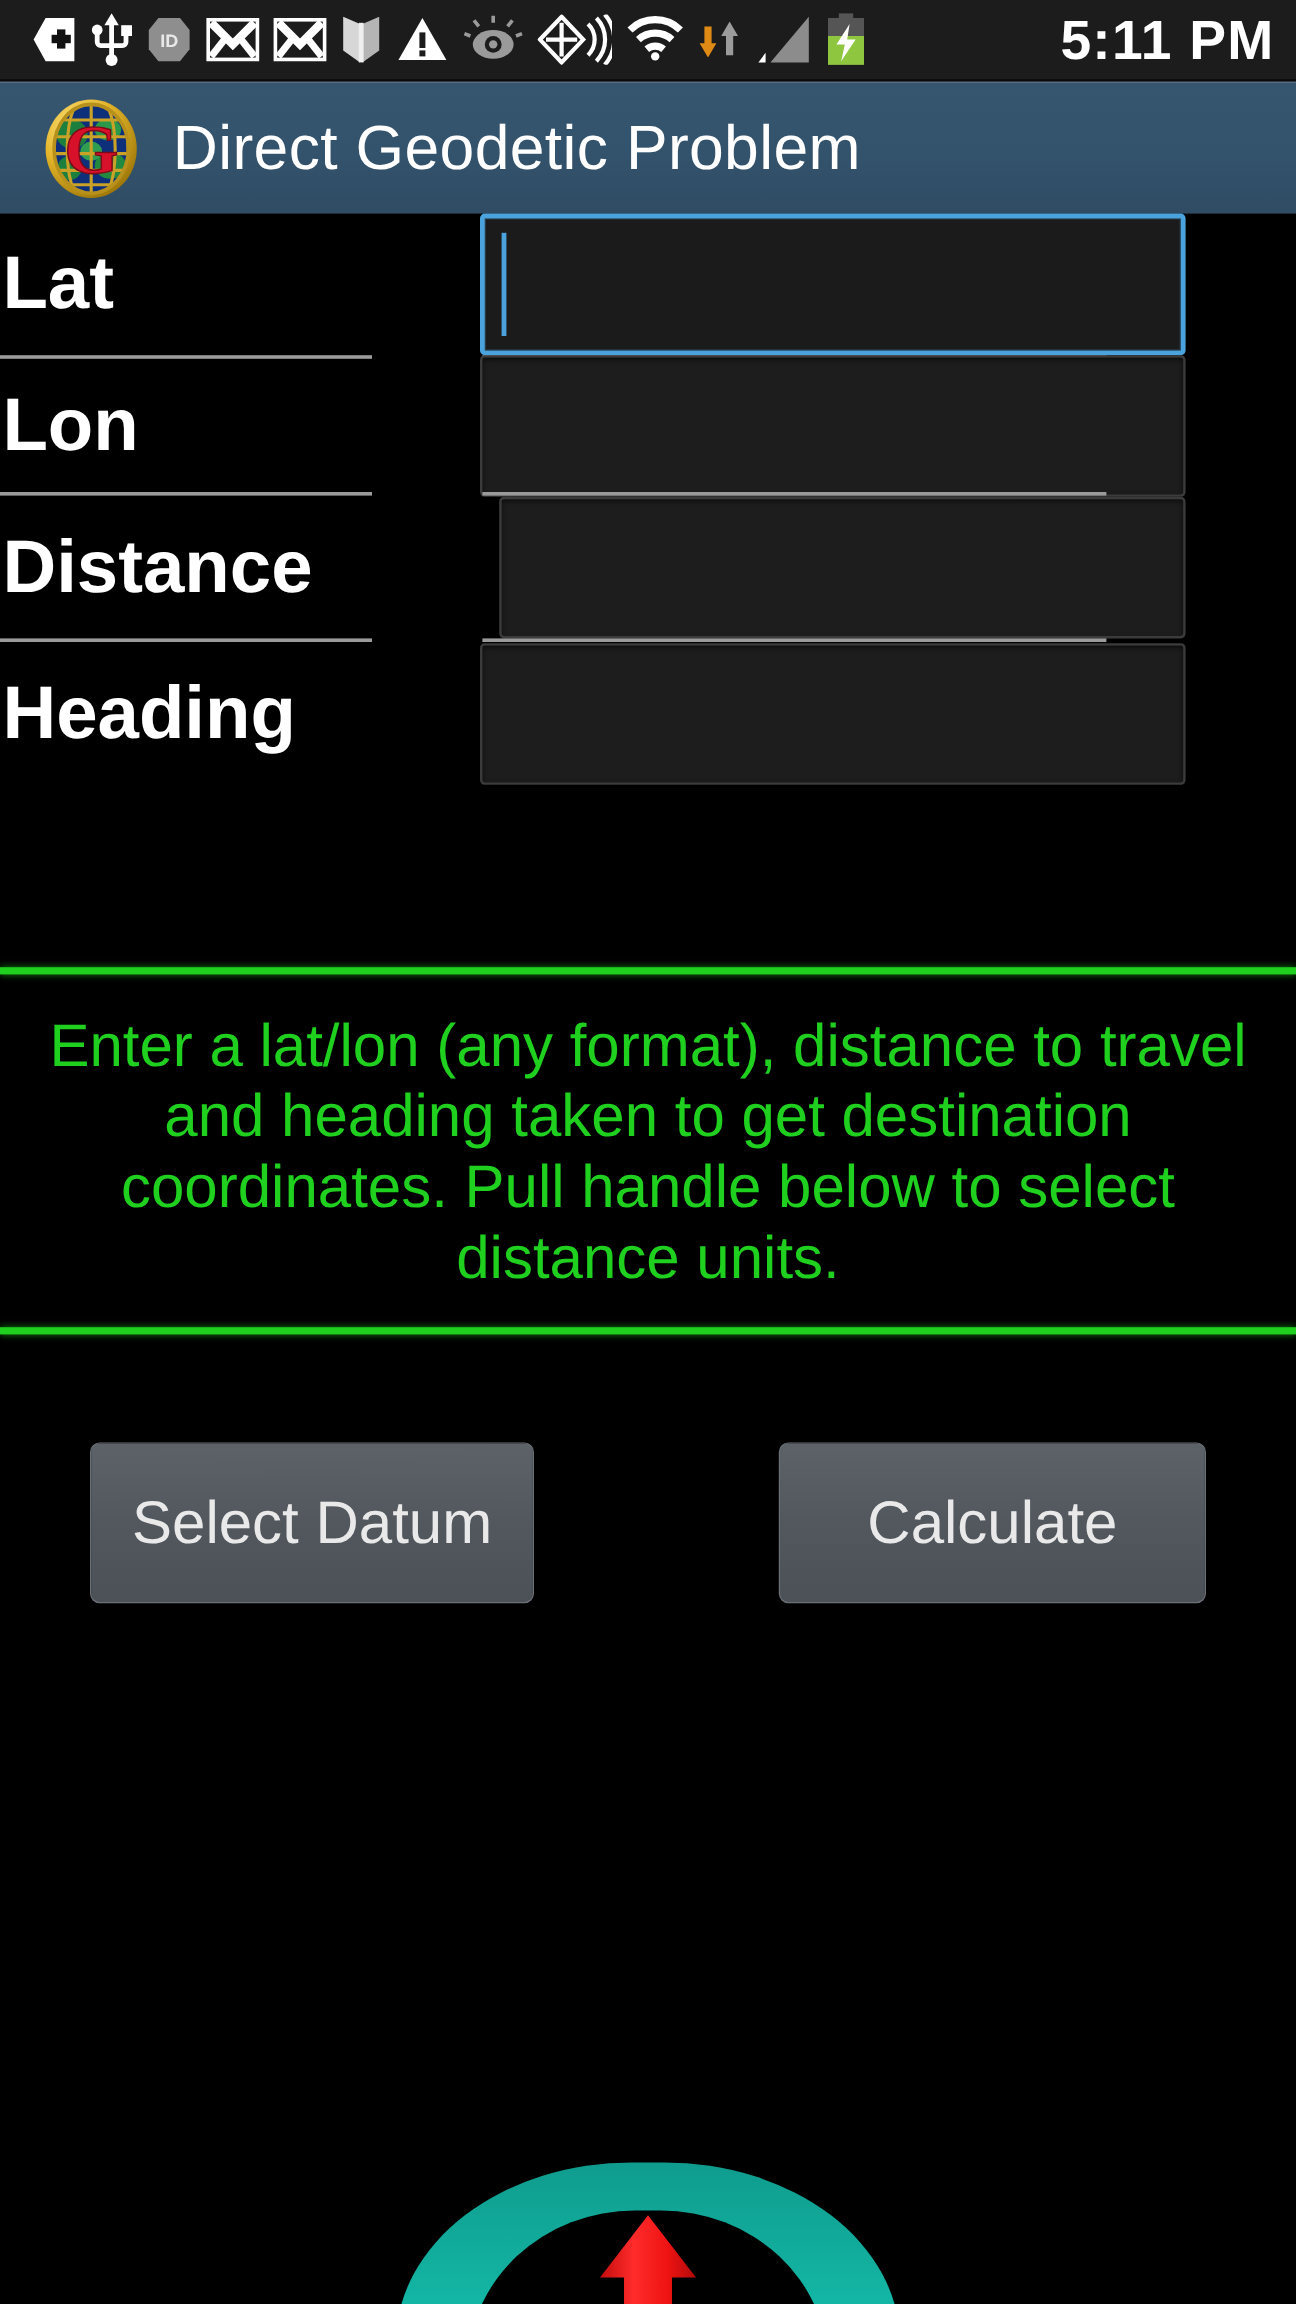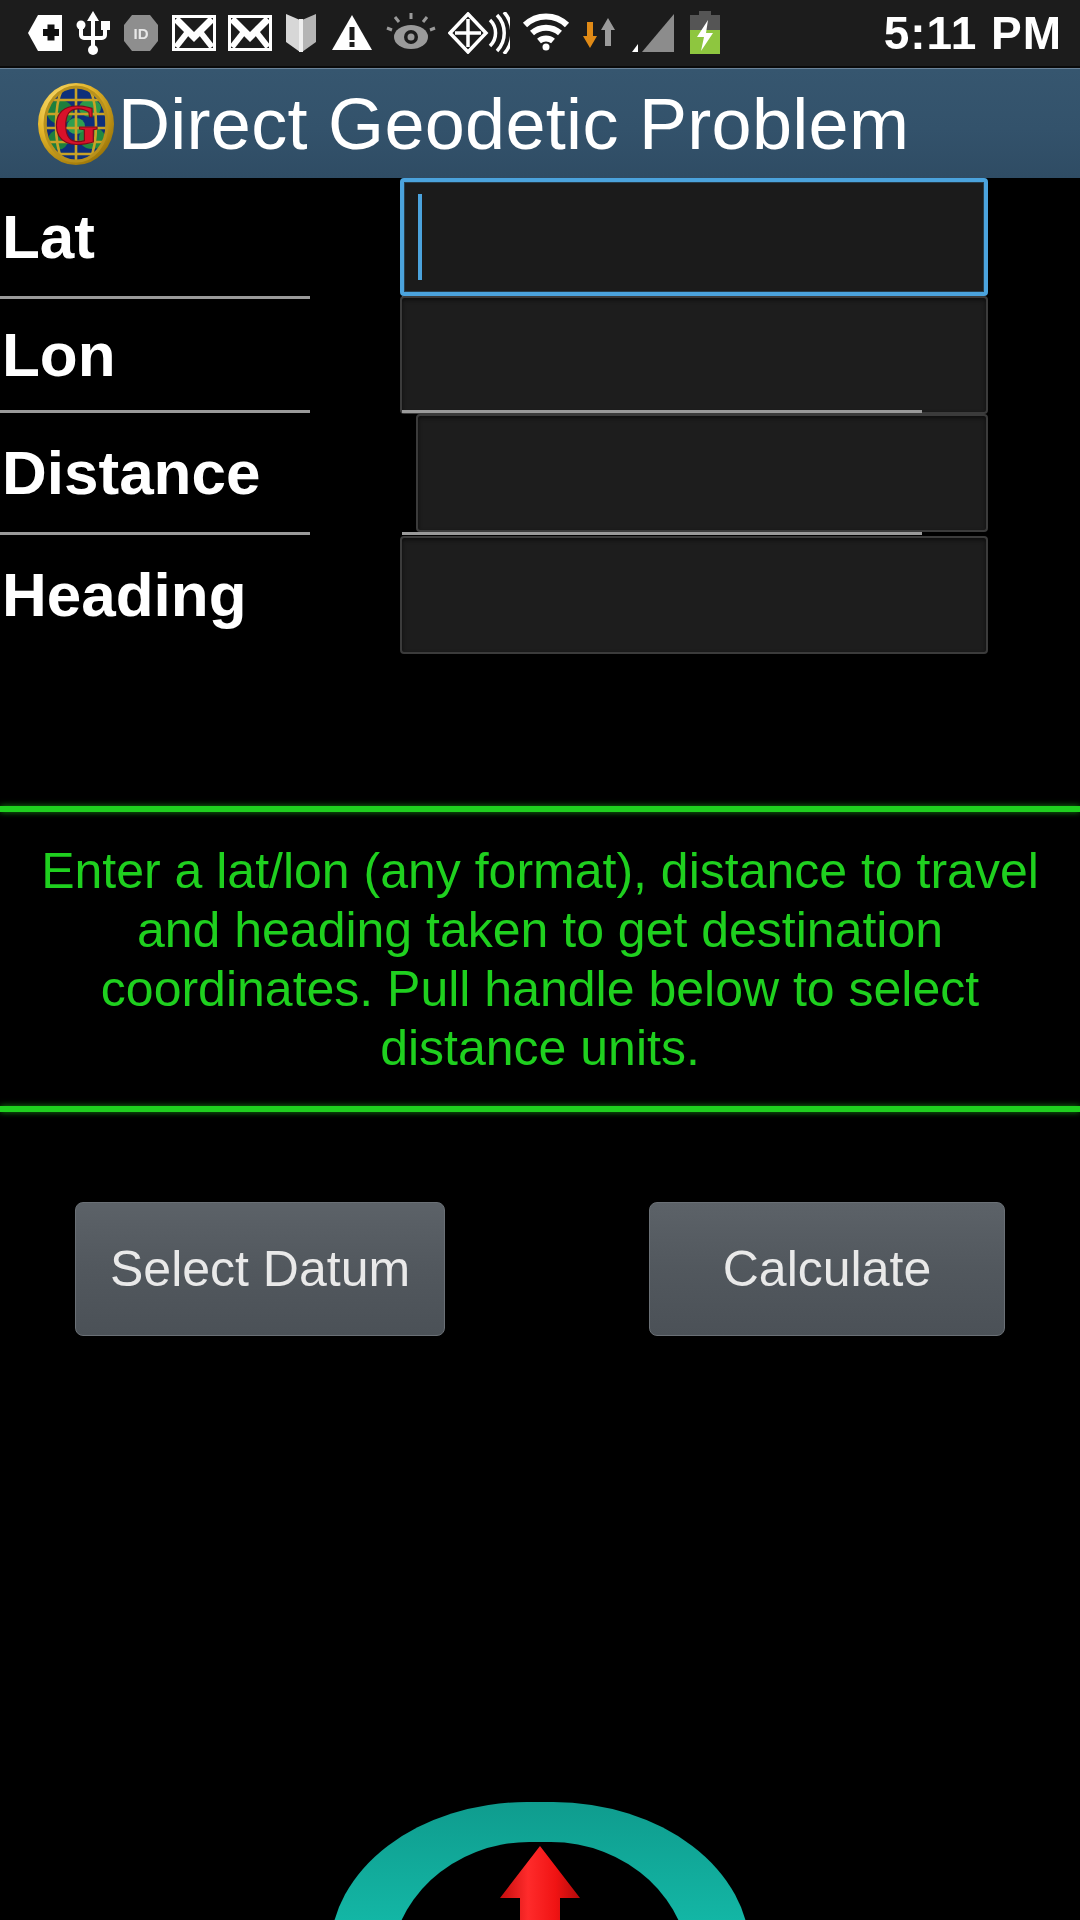--- a/index.html
+++ b/index.html
@@ -64,22 +64,23 @@
     align-items: center;
     border-top: 1px solid #6b8399;
   }
   #app-icon {
     width: 84px; height: 84px;
     margin-left: 34px;
     position: relative;
     flex: 0 0 auto;
   }
   #app-title {
-    font-size: 72px;
+    font-size: 52px;
     color: #ffffff;
+    margin-left: 26px;
     font-weight: 400;
     letter-spacing: 0.3px;
     white-space: nowrap;
   }
 
   
   #form-table {
     position: absolute;
     top: 178px; left: 0;
     width: 1080px;

